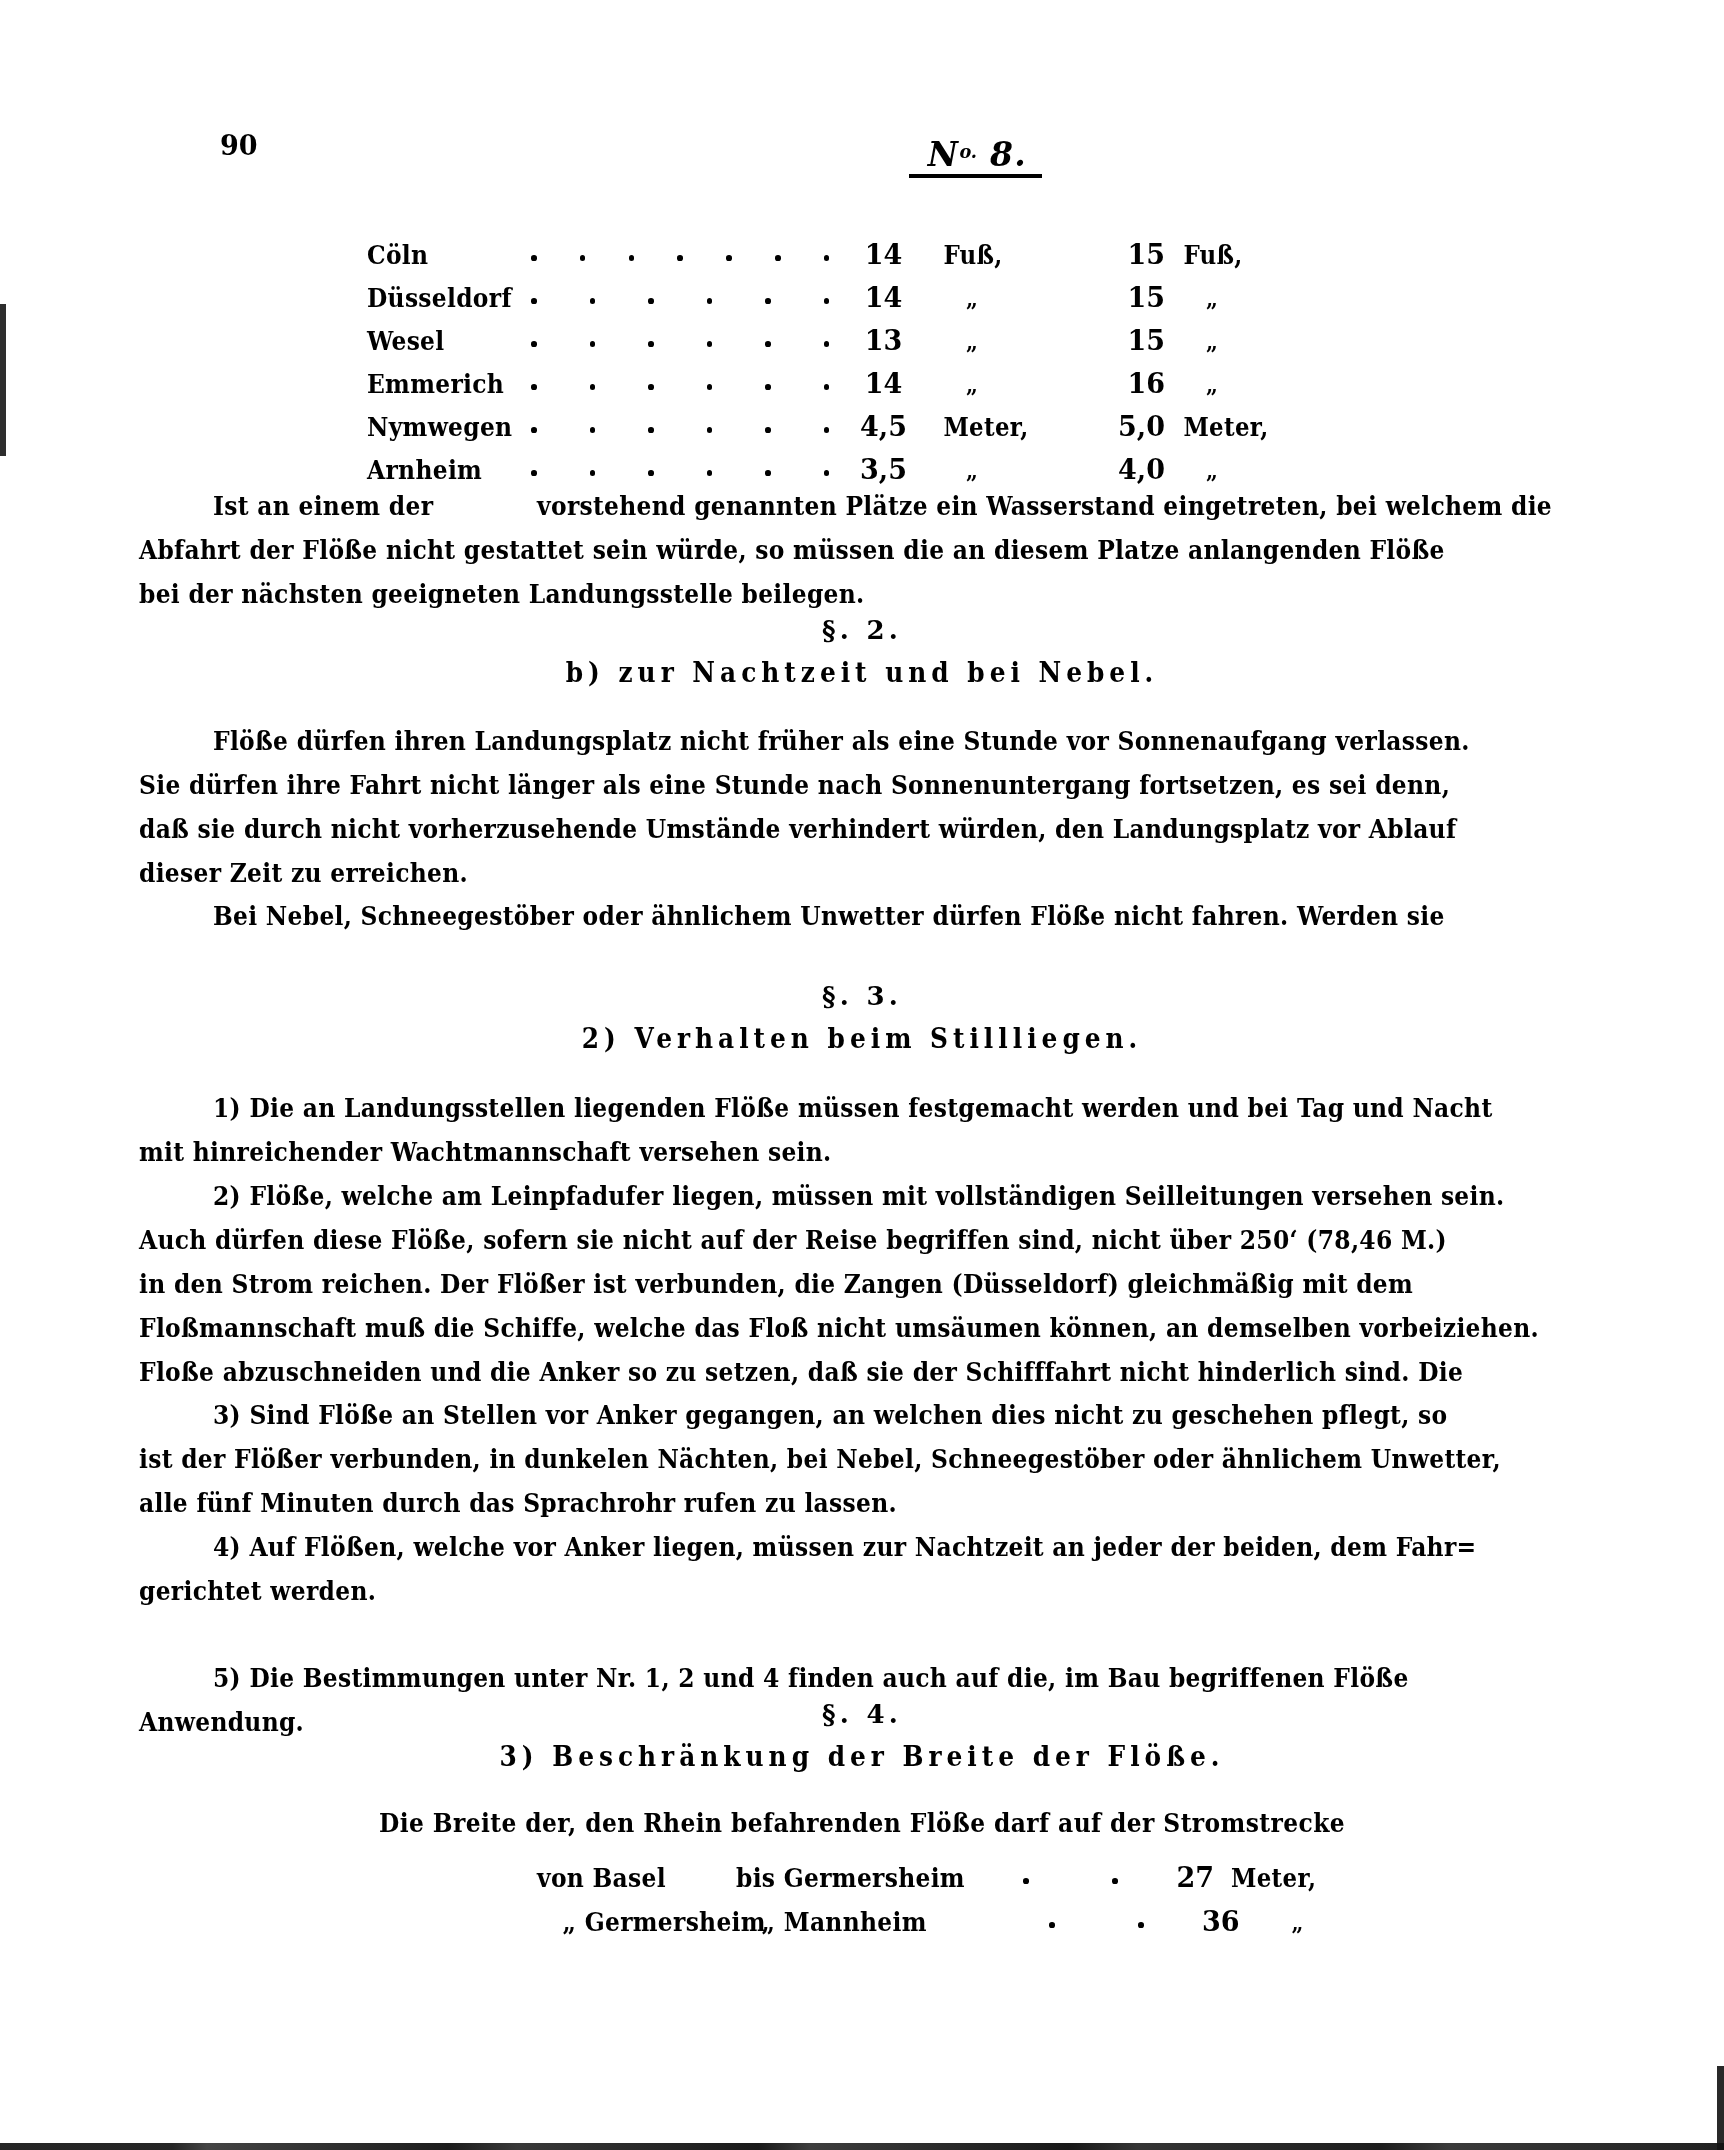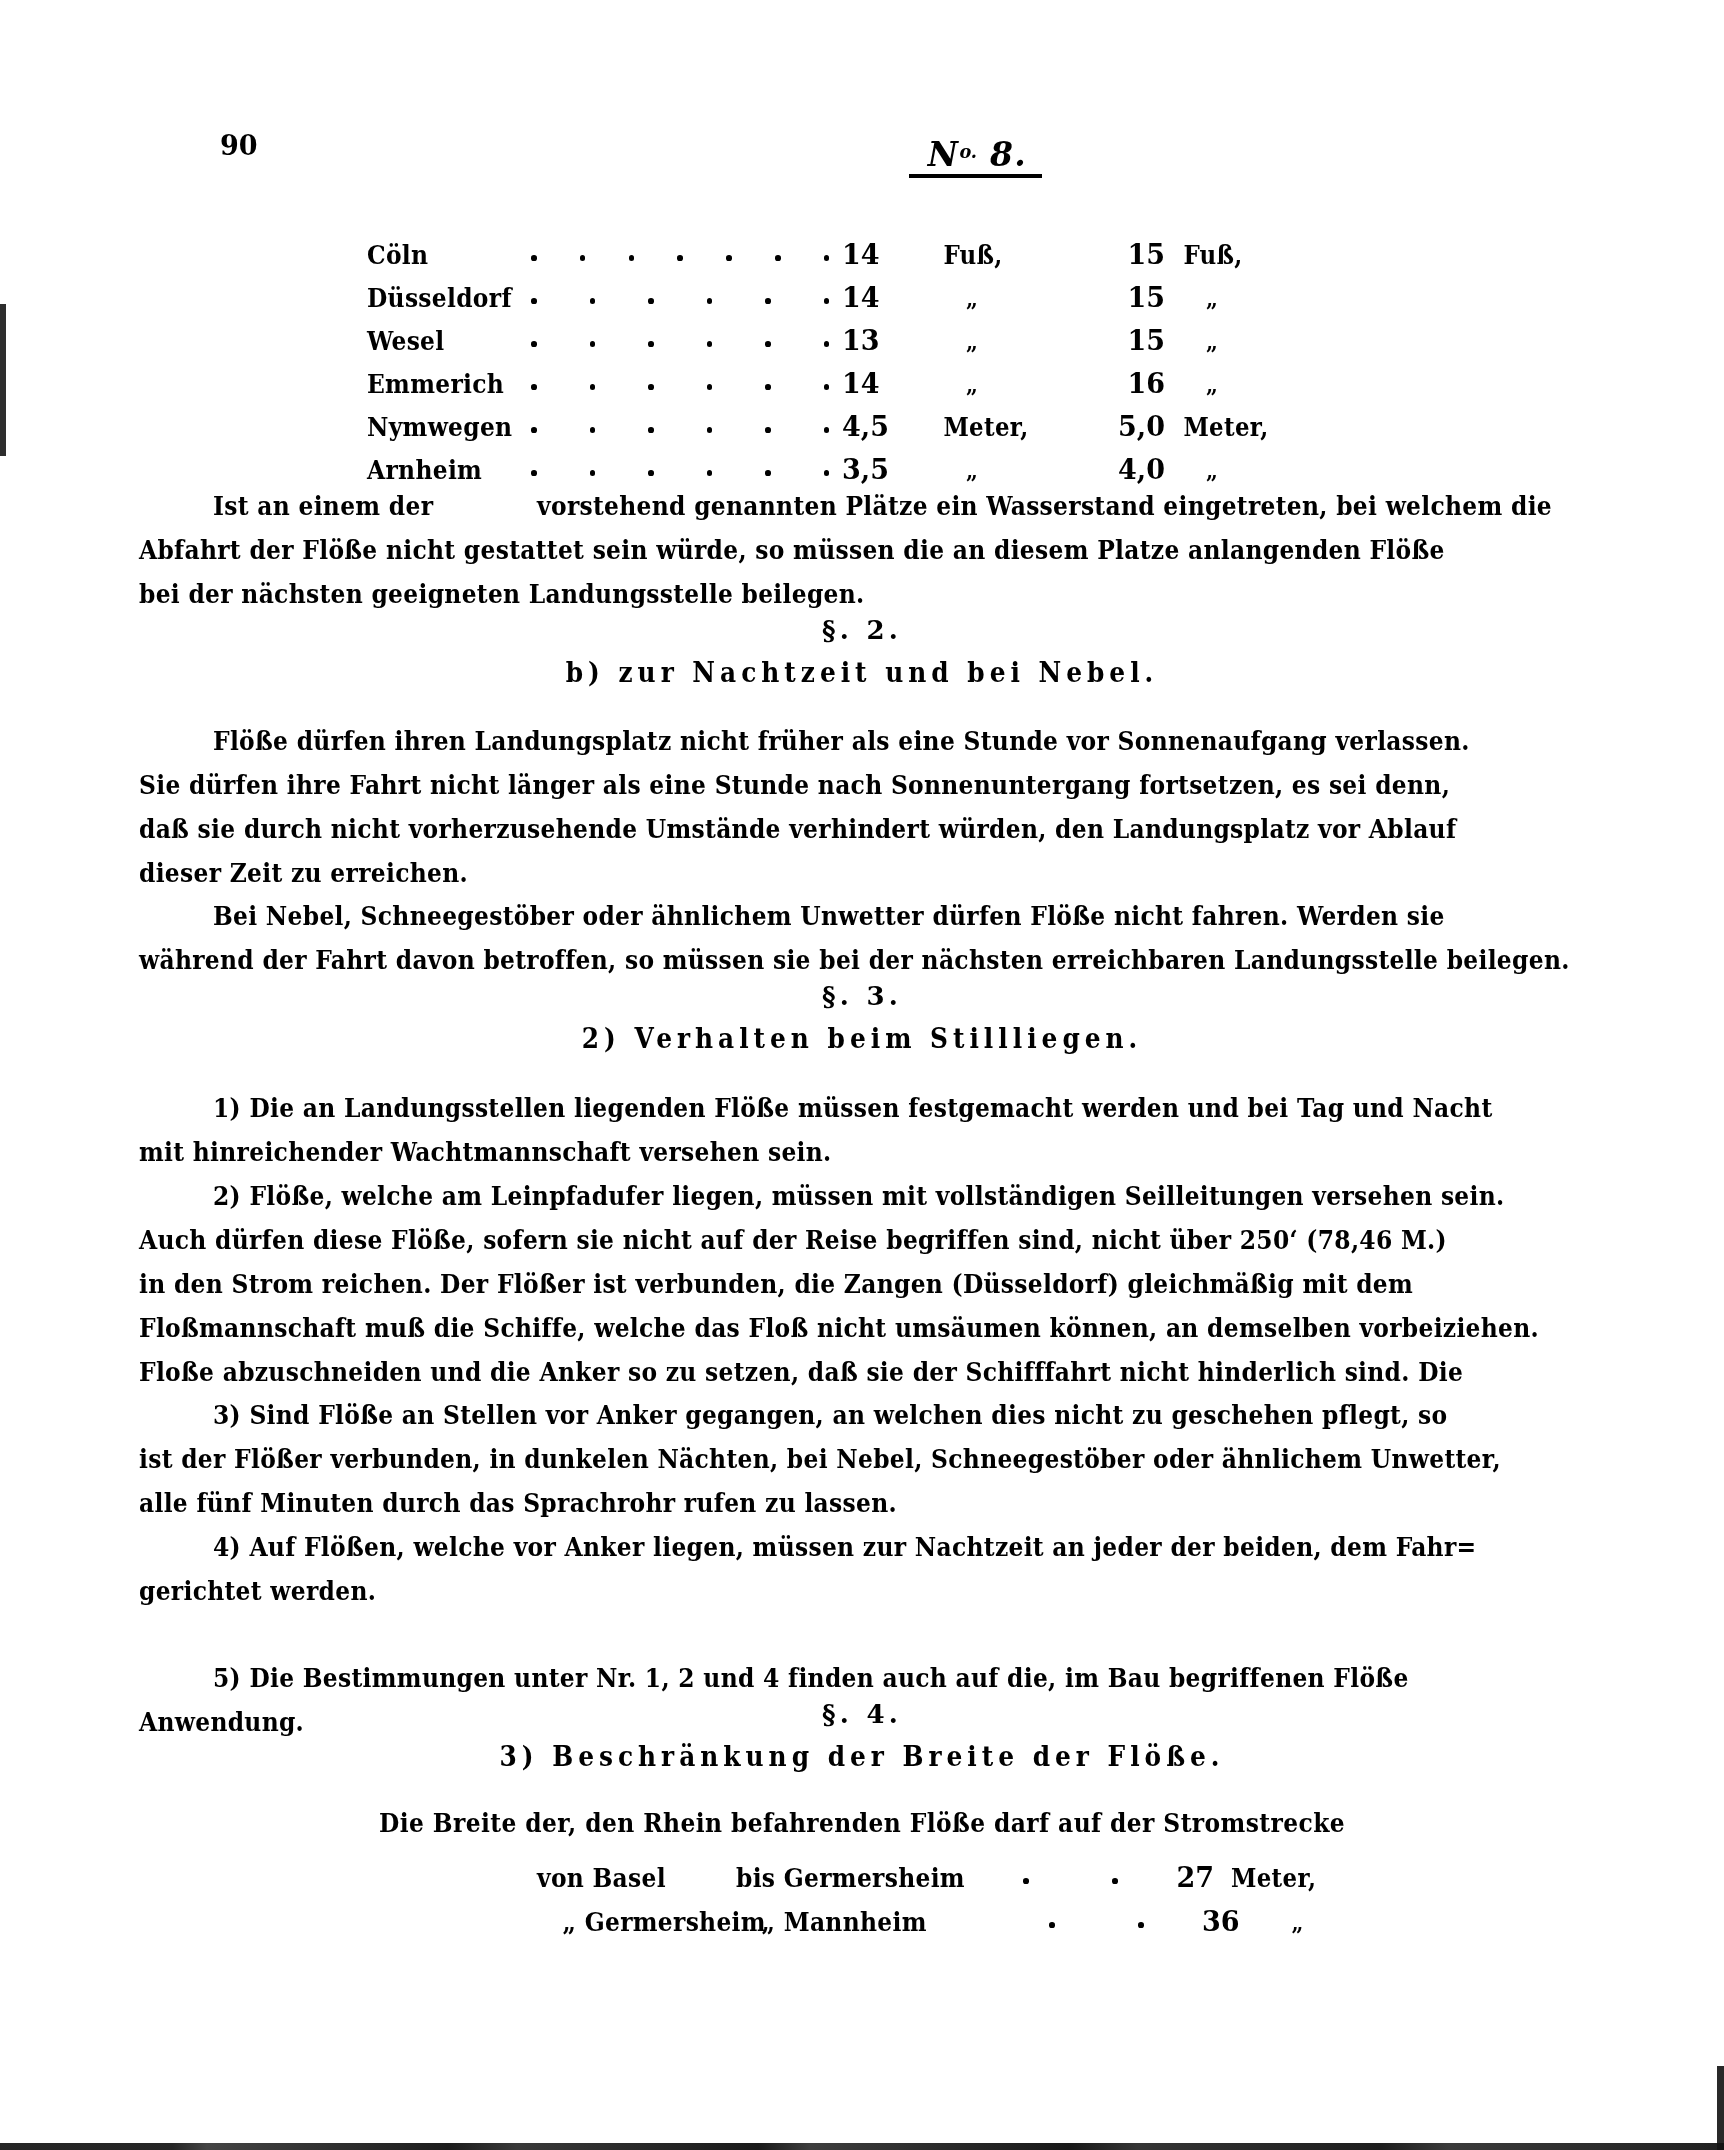--- a/index.html
+++ b/index.html
@@ -137,21 +137,21 @@
   }
   .lt-leader .dots i {
     display: block;
     width: 5.7px;
     height: 5.7px;
     background: #000;
     border-radius: 50%;
   }
   .lt-num {
     width: 83px;
-    text-align: left;
+    text-align: center;
     font-family: "DejaVu Serif", serif;
     font-weight: 700;
     font-size: 27px;
     line-height: 1;
     white-space: nowrap;
   }
   .lt-unit {
     width: 148px;
     padding-left: 18.4px;
     font-size: 25.5px;
@@ -415,21 +415,20 @@
 
   <div class="body-block" style="top:710px;">
     <div class="bline fr indent">Flöße dürfen ihren Landungsplatz nicht früher als eine Stunde  vor  Sonnenaufgang verlassen.</div>
     <div class="bline fr">Sie dürfen ihre Fahrt nicht länger als eine  Stunde nach  Sonnenuntergang fortsetzen, es sei denn,</div>
     <div class="bline fr">daß sie durch nicht vorherzusehende Umstände verhindert würden, den Landungsplatz vor Ablauf</div>
     <div class="bline fr">dieser Zeit zu erreichen.</div>
   </div>
 
   <div class="body-block" style="top:885px;">
     <div class="bline fr indent">Bei Nebel, Schneegestöber oder ähnlichem Unwetter dürfen Flöße nicht fahren.  Werden sie</div>
-    <div class="bline fr">während der Fahrt davon betroffen, so müssen sie bei der nächsten erreichbaren Landungsstelle beilegen.</div>
   </div>
 
   <div class="heading-sec" style="top:983px;">
     <div class="h-sign">§.   3.</div>
     <div class="h-title fr">2) Verhalten beim Stillliegen.</div>
   </div>
 
   <div class="body-block" style="top:1077px;">
     <div class="bline fr indent">1) Die an Landungsstellen liegenden Flöße müssen festgemacht werden und bei Tag und Nacht</div>
     <div class="bline fr">mit hinreichender Wachtmannschaft versehen sein.</div>

